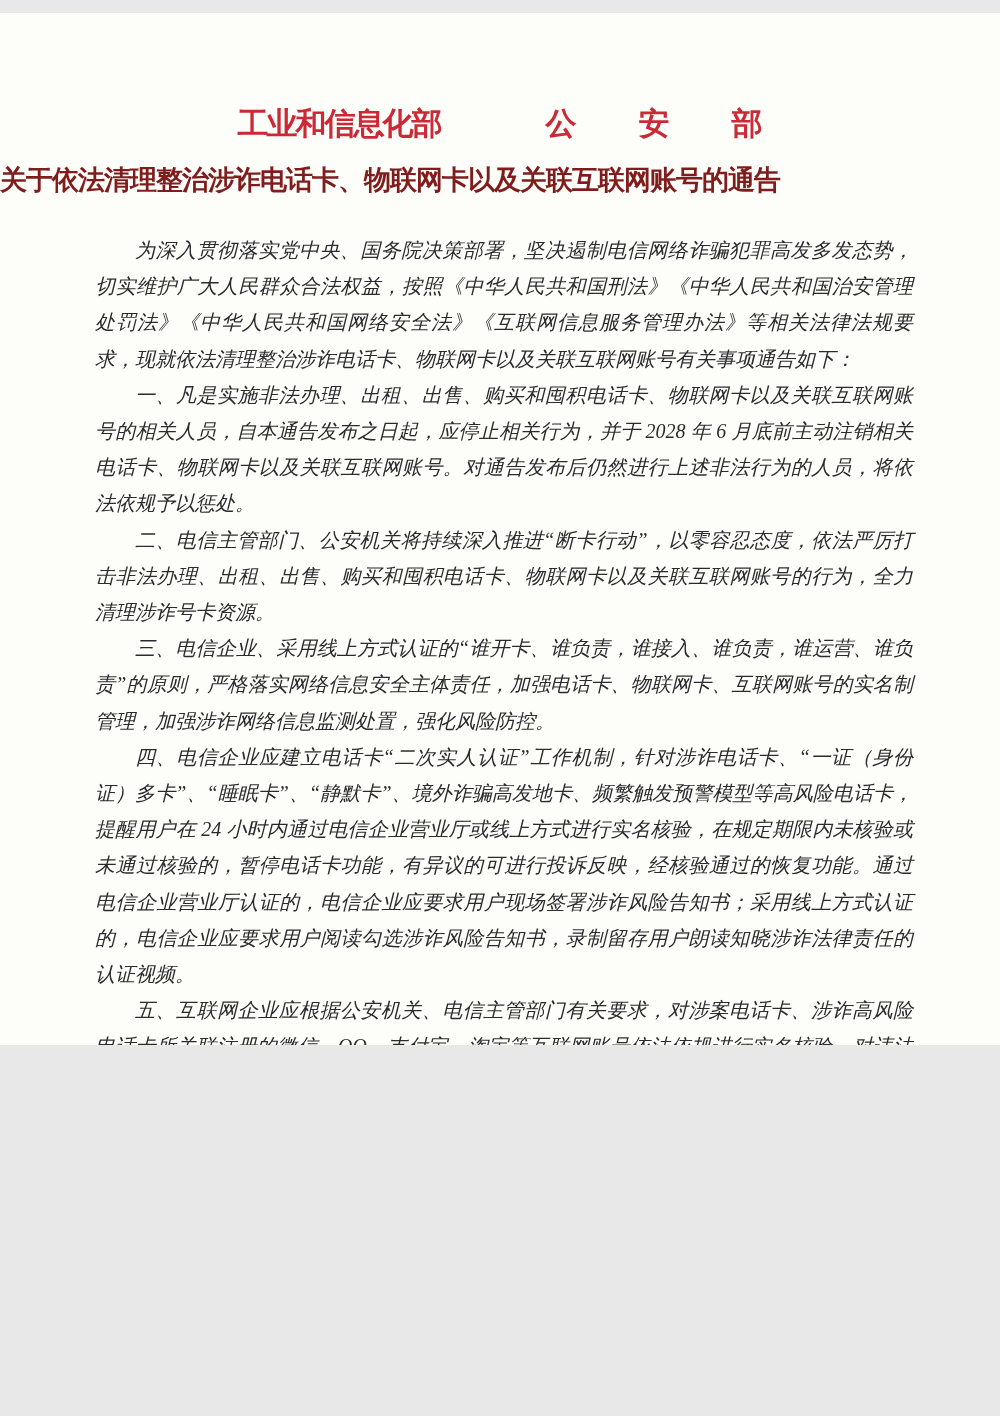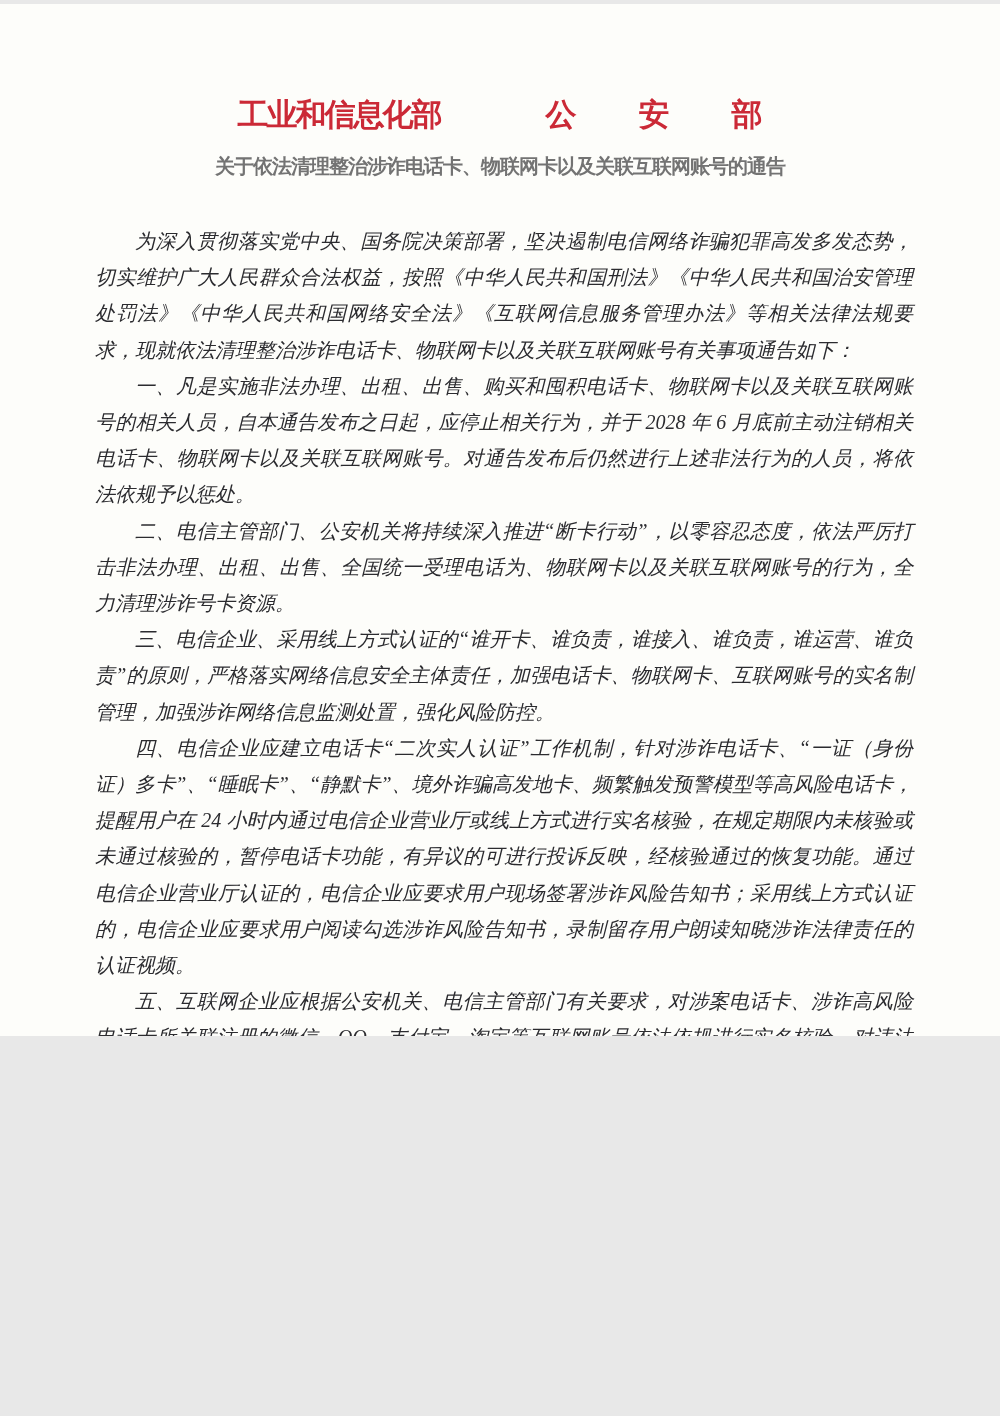--- a/index.html
+++ b/index.html
@@ -5,21 +5,21 @@
   :root{
     --header-red:#cb2936;
     --seal-red:#d5364e;
     --ink:#2b2b2f;
     --paper:#fdfdfa;
   }
   html,body{margin:0;padding:0;background:#e8e8e8;}
   .page{
     position:relative;
     width:1000px;height:1032px;
-    margin:4px auto;
+    margin:13px auto;
     background:var(--paper);
     font-family:"Liberation Serif","DejaVu Serif",serif;
     overflow:hidden;
   }
   
   .header-line{
     position:absolute;top:90px;left:0;width:100%;
     display:flex;justify-content:center;align-items:baseline;gap:105px;
   }
   .ministry{
@@ -27,24 +27,23 @@
     font-weight:bold;
     font-size:31px;
     letter-spacing:-2px;
     white-space:nowrap;
   }
   .ministry.m2{letter-spacing:62px;margin-right:-62px;}
   
   .doc-title{
     position:absolute;top:149px;left:0;width:100%;
     margin:0;
-    text-align:center;
-    font-size:20px;font-weight:bold;
+    font-size:27px;font-weight:bold;
     letter-spacing:-1px;
-    color:#737373;
+    color:#7f1d1d;
     white-space:nowrap;
   }
   
   .body-text{
     position:absolute;top:219px;left:95px;width:818px;
     font-size:20px;line-height:36.2px;
     color:var(--ink);
     text-align:justify;
   }
   .body-text p{margin:0;text-indent:2em;font-style:italic;}
@@ -83,21 +82,21 @@
   <div class="header-line">
     <span class="ministry">工业和信息化部</span>
     <span class="ministry m2">公安部</span>
   </div>
 
   <h1 class="doc-title">关于依法清理整治涉诈电话卡、物联网卡以及关联互联网账号的通告</h1>
 
   <div class="body-text">
     <p>为深入贯彻落实党中央、国务院决策部署，坚决遏制电信网络诈骗犯罪高发多发态势，切实维护广大人民群众合法权益，按照《中华人民共和国刑法》《中华人民共和国治安管理处罚法》《中华人民共和国网络安全法》《互联网信息服务管理办法》等相关法律法规要求，现就依法清理整治涉诈电话卡、物联网卡以及关联互联网账号有关事项通告如下：</p>
     <p>一、凡是实施非法办理、出租、出售、购买和囤积电话卡、物联网卡以及关联互联网账号的相关人员，自本通告发布之日起，应停止相关行为，并于 2028 年 6 月底前主动注销相关电话卡、物联网卡以及关联互联网账号。对通告发布后仍然进行上述非法行为的人员，将依法依规予以惩处。</p>
-    <p>二、电信主管部门、公安机关将持续深入推进“断卡行动”，以零容忍态度，依法严厉打击非法办理、出租、出售、全国统一受理电话为、物联网卡以及关联互联网账号的行为，全力清理涉诈号卡资源。</p>
+    <p>二、电信主管部门、公安机关将持续深入推进“断卡行动”，以零容忍态度，依法严厉打击非法办理、出租、出售、购买和囤积电话卡、物联网卡以及关联互联网账号的行为，全力清理涉诈号卡资源。</p>
     <p>三、电信企业、采用线上方式认证的“谁开卡、谁负责，谁接入、谁负责，谁运营、谁负责”的原则，严格落实网络信息安全主体责任，加强电话卡、物联网卡、互联网账号的实名制管理，加强涉诈网络信息监测处置，强化风险防控。</p>
     <p>四、电信企业应建立电话卡“二次实人认证”工作机制，针对涉诈电话卡、“一证（身份证）多卡”、“睡眠卡”、“静默卡”、境外诈骗高发地卡、频繁触发预警模型等高风险电话卡，提醒用户在 24 小时内通过电信企业营业厅或线上方式进行实名核验，在规定期限内未核验或未通过核验的，暂停电话卡功能，有异议的可进行投诉反映，经核验通过的恢复功能。通过电信企业营业厅认证的，电信企业应要求用户现场签署涉诈风险告知书；采用线上方式认证的，电信企业应要求用户阅读勾选涉诈风险告知书，录制留存用户朗读知晓涉诈法律责任的认证视频。</p>
     <p>五、互联网企业应根据公安机关、电信主管部门有关要求，对涉案电话卡、涉诈高风险电话卡所关联注册的微信、QQ、支付宝、淘宝等互联网账号依法依规进行实名核验，对违法违规账号及时采取关停等处置措施。</p>
     <p>广大人民群众要提高风险防范意识，配合开展此次清理整治工作，并积极向公安机关举报涉及电话卡、物联网卡以及关联互联网账号的违法犯罪线索。</p>
     <p>提醒用户在。</p>
   </div>
 
   <svg width="0" height="0" style="position:absolute" aria-hidden="true">
     <defs>
       <path id="star-shape" d="M0,-10 L2.23,-3.07 L9.51,-3.09 L3.61,1.17 L5.88,8.09 L0,3.8 L-5.88,8.09 L-3.61,1.17 L-9.51,-3.09 L-2.23,-3.07 Z"></path>

